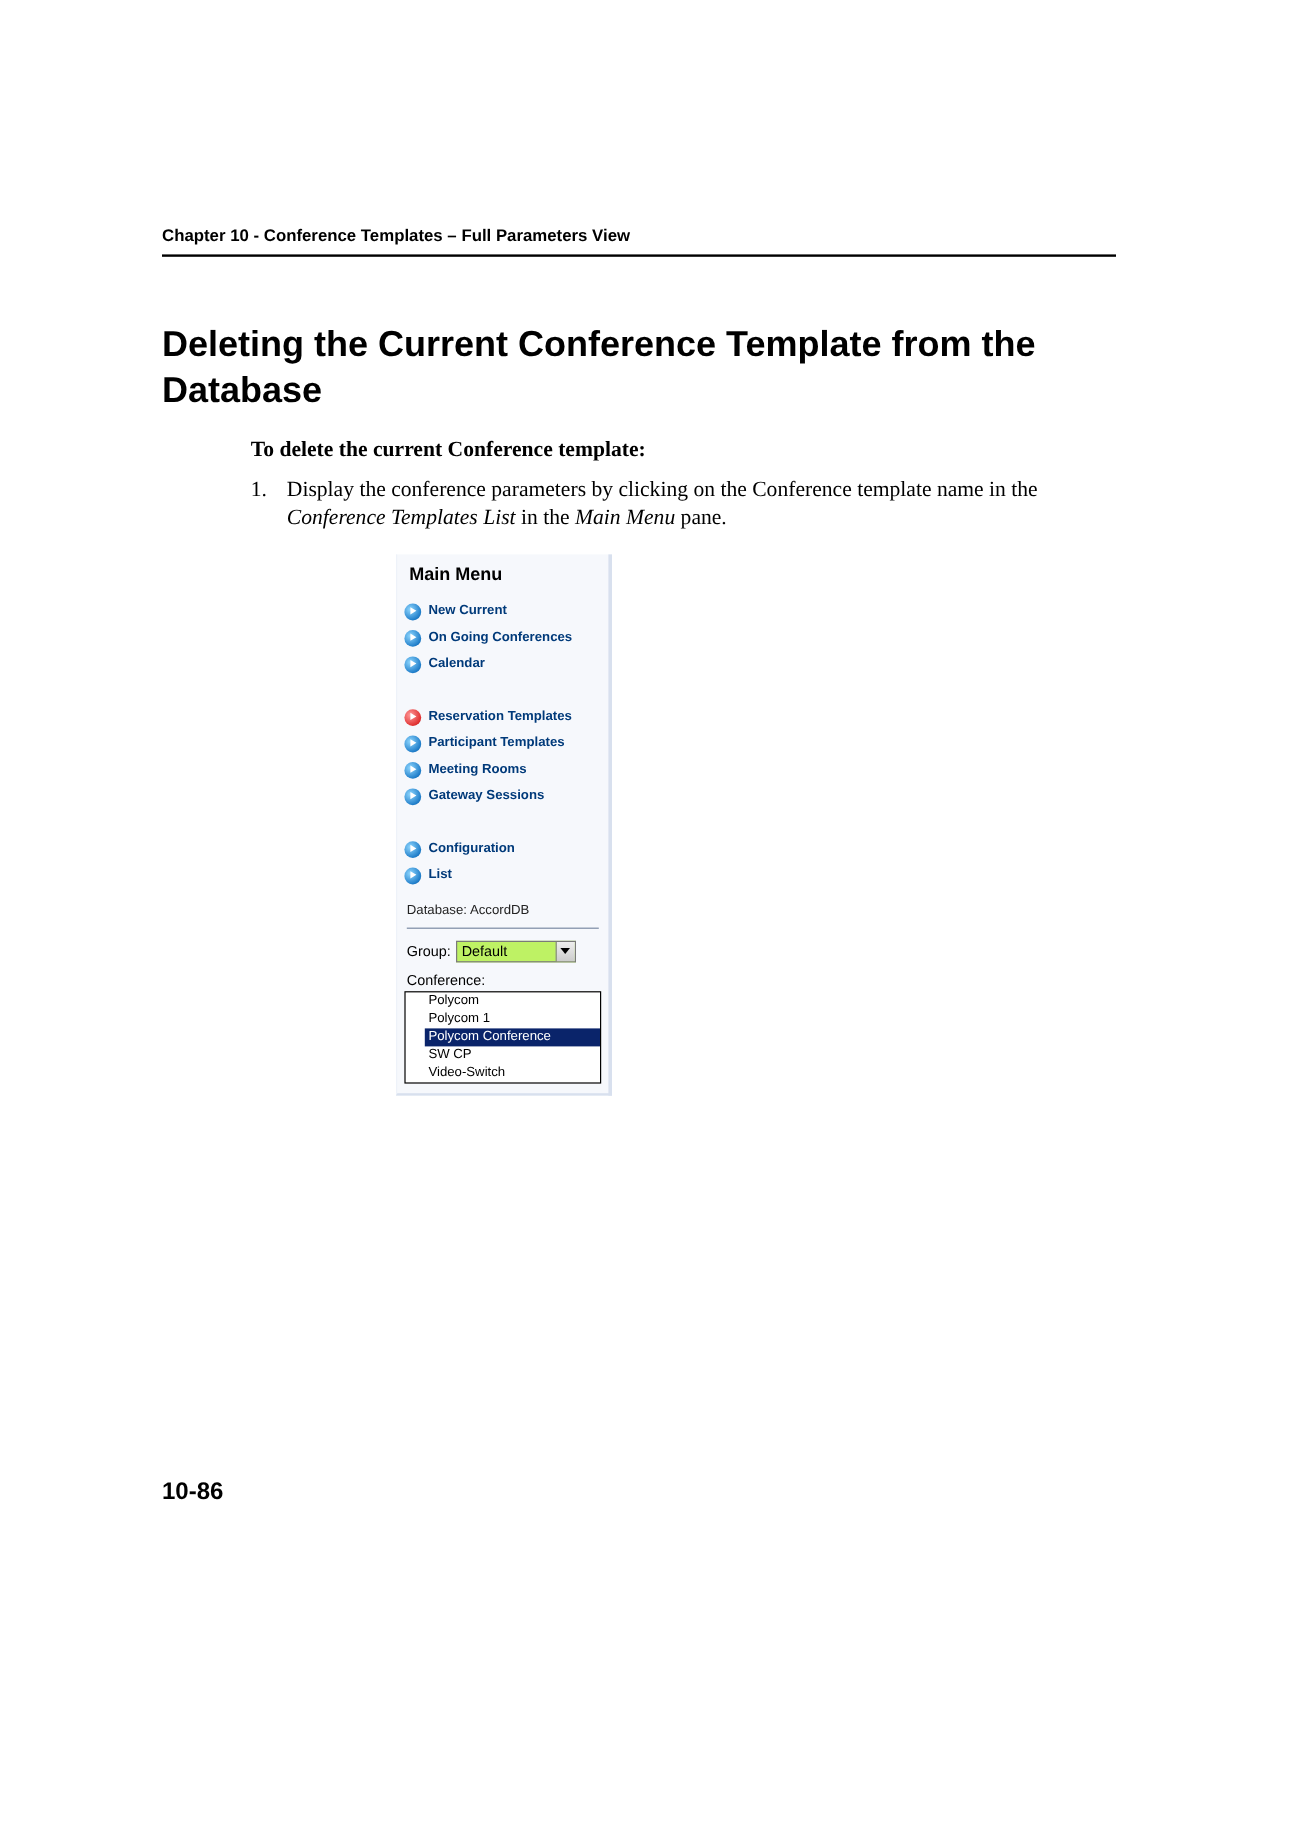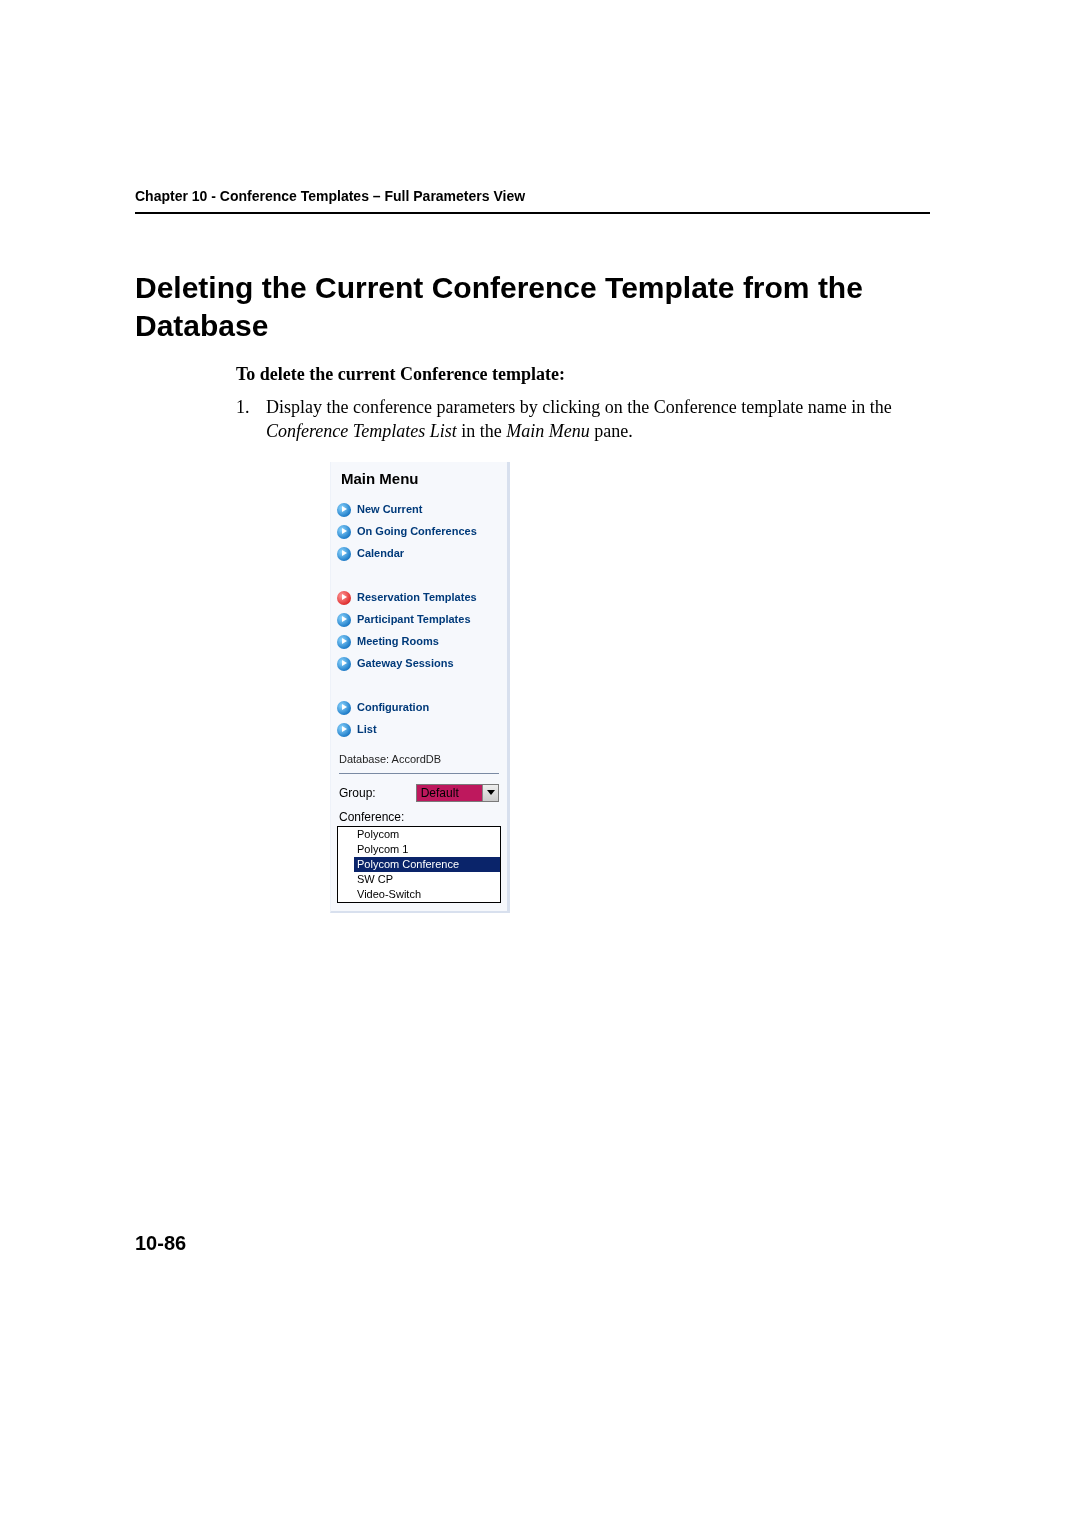--- a/index.html
+++ b/index.html
@@ -26,21 +26,21 @@
     border-bottom: 2px solid #000;
     margin-bottom: 55px;
   }
   .section-title {
     font-family: Arial, Helvetica, sans-serif;
     font-size: 30px;
     font-weight: bold;
     line-height: 1.25;
     margin-bottom: 20px;
   }
-  .content-block { margin-left: 101px; }
+  .content-block { margin-left: 74px; }
   .intro {
     font-family: "Times New Roman", Times, serif;
     font-size: 18px;
     font-weight: bold;
     margin-bottom: 10px;
   }
   .step {
     display: flex;
     font-family: "Times New Roman", Times, serif;
     font-size: 18px;
@@ -114,24 +114,23 @@
     padding: 6px 8px 4px 8px;
     font-family: Arial, Helvetica, sans-serif;
     font-size: 12px;
     color: #000;
   }
   .group-row .glabel { margin-right: 4px; }
   .group-select {
     display: flex;
     align-items: center;
     border: 1px solid #7a7a7a;
-    background: #be185d;
+    background: #bef264;
     height: 18px;
     width: 100px;
-    margin-left: 36px;
   }
   .group-select .gval {
     flex: 1;
     font-size: 12px;
     font-family: Arial, Helvetica, sans-serif;
     padding: 0 4px;
     line-height: 16px;
   }
   .dd-btn {
     width: 16px; height: 16px;

